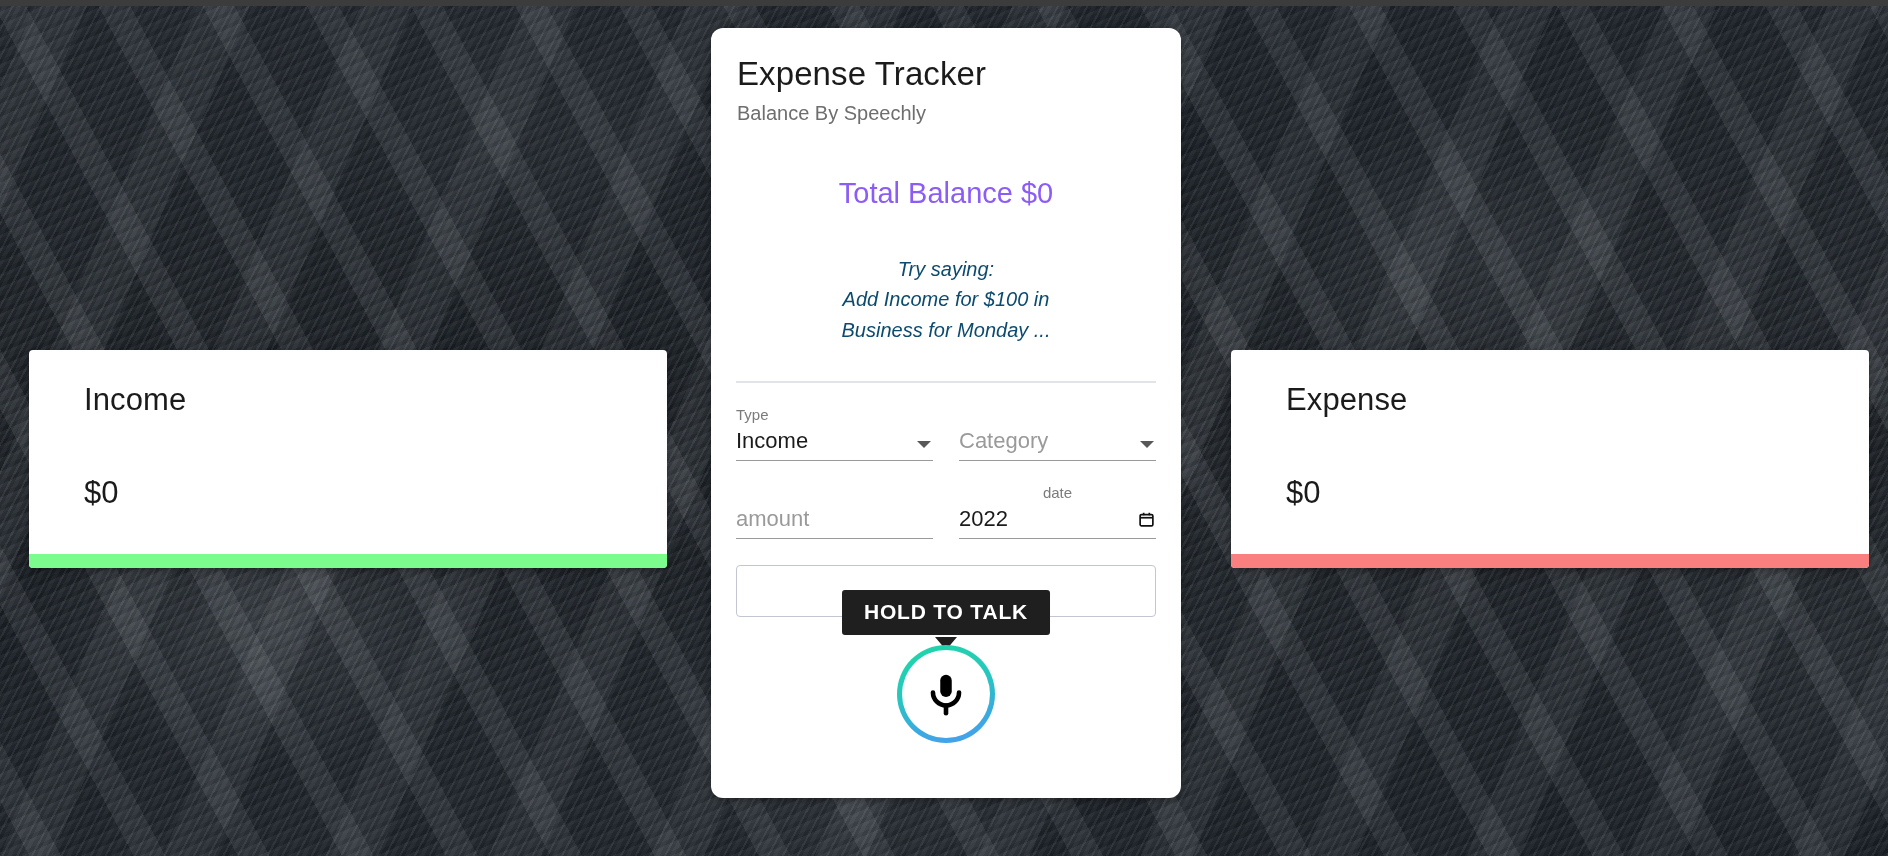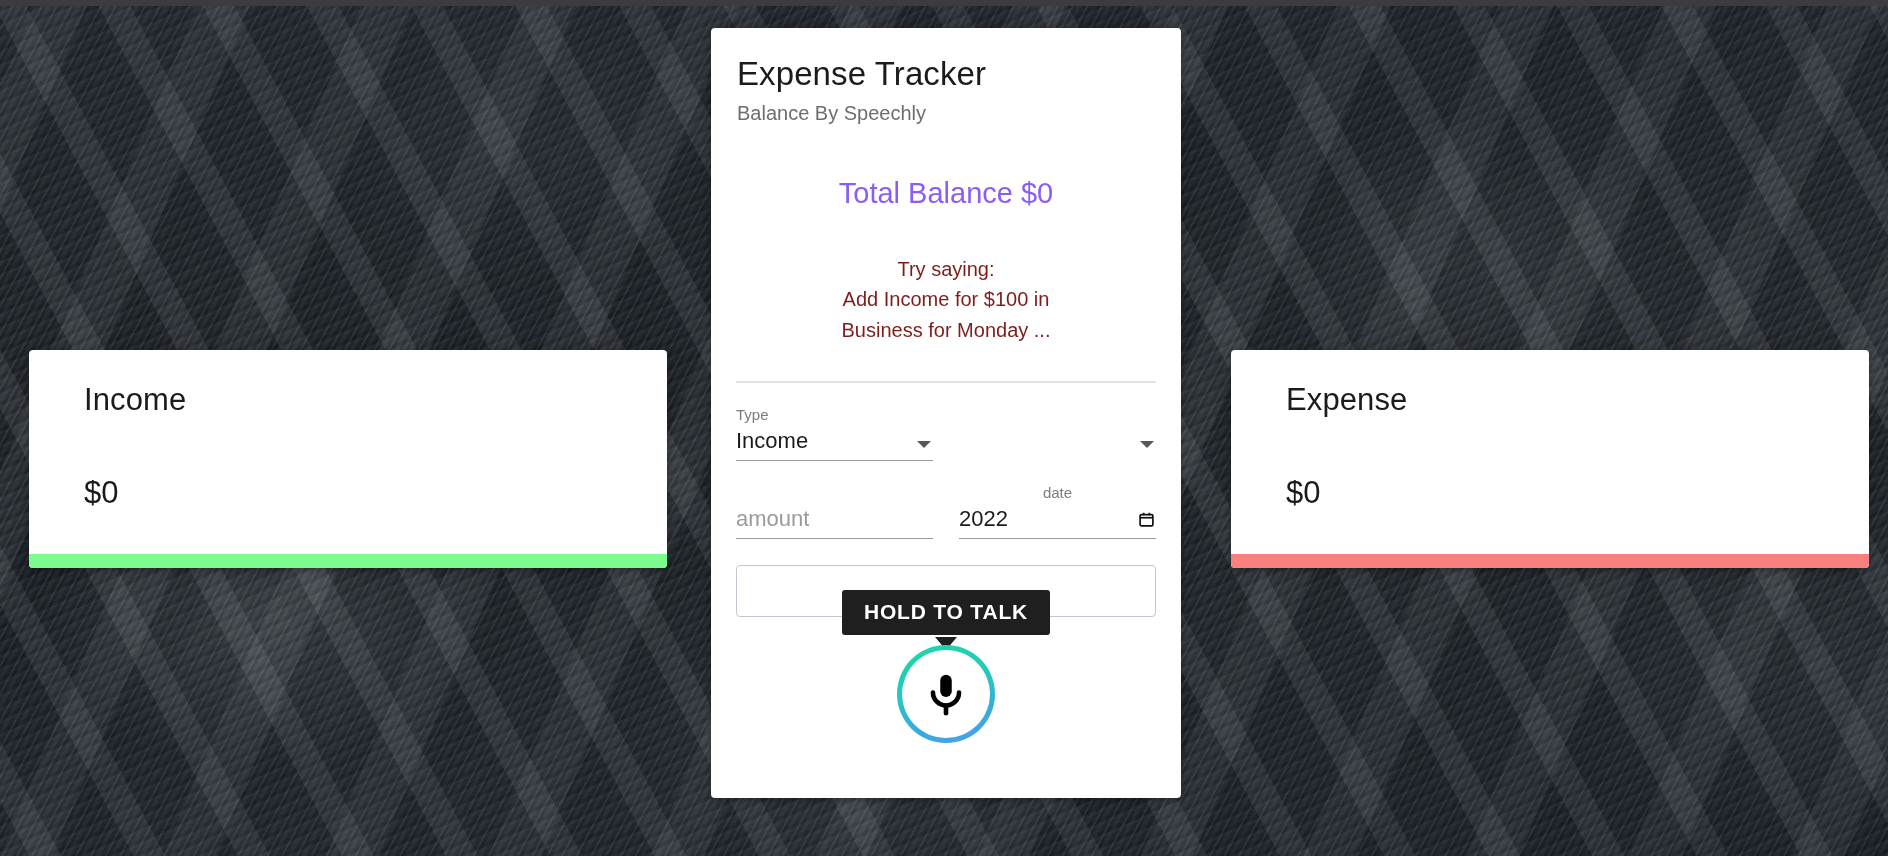--- a/index.html
+++ b/index.html
@@ -79,21 +79,21 @@
   }
 
   
   #tracker-card {
     position: absolute;
     left: 711px;
     top: 28px;
     width: 470px;
     height: 770px;
     background: #ffffff;
-    border-radius: 4px;
+    border-radius: 12px;
     box-shadow: 0 3px 5px rgba(0,0,0,.22), 0 1px 18px rgba(0,0,0,.14);
   }
   #card-header { padding: 28px 26px 0 26px; }
   #app-title {
     font-size: 33px;
     font-weight: 400;
     color: #1b1b1b;
     letter-spacing: .1px;
     line-height: 1.12;
   }
@@ -108,21 +108,22 @@
     text-align: center;
     font-size: 29px;
     font-weight: 400;
     color: #8b5cf6;
   }
   #try-saying {
     margin-top: 44px;
     text-align: center;
     font-size: 20px;
     line-height: 1.52;
-    color: #7f1d1d;
+    color: #0c4a6e;
+    font-style: italic;
   }
   #divider {
     margin: 36px 25px 0 25px;
     height: 2px;
     background: #e2e4e8;
   }
 
   
   #form-area { padding: 0 25px; position: relative; }
   .field-row {
@@ -281,20 +282,21 @@
 
       <div class="field-row">
 
         <div class="field">
           <span class="field-label">Type</span>
           <div class="field-control">Income</div>
           <span class="caret"></span>
         </div>
 
         <div class="field">
+          <div class="field-control placeholder">Category</div>
           <span class="caret"></span>
         </div>
 
       </div>
 
       <div class="field-row">
 
         <div class="field">
           <div class="field-control placeholder">amount</div>
         </div>

